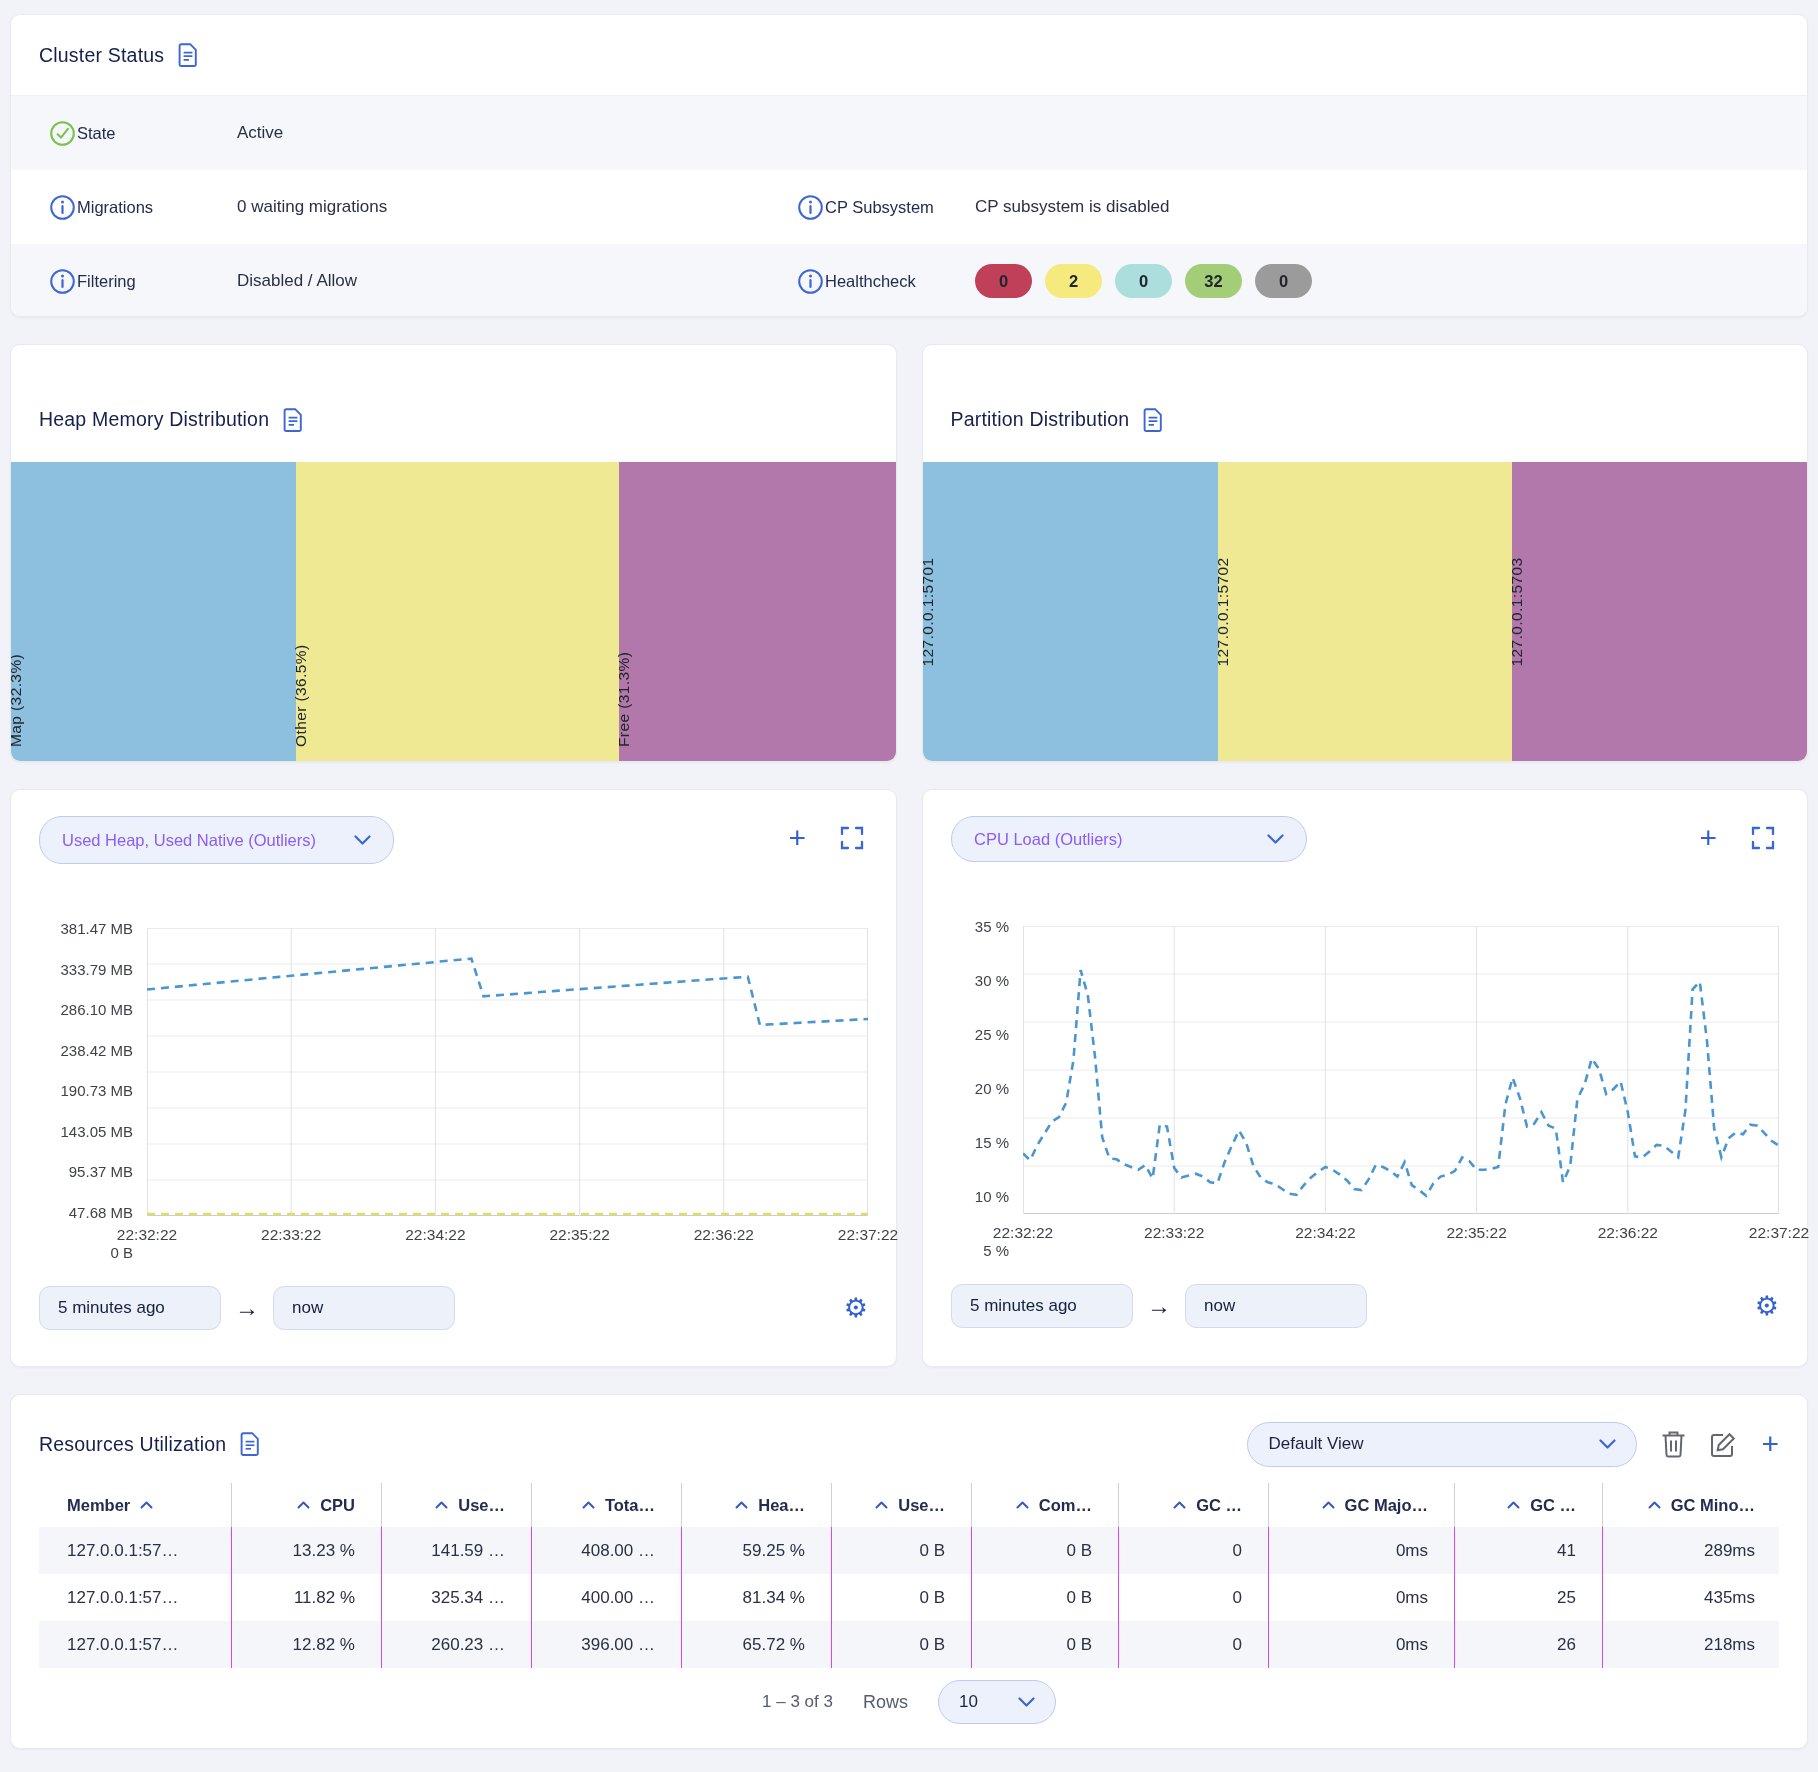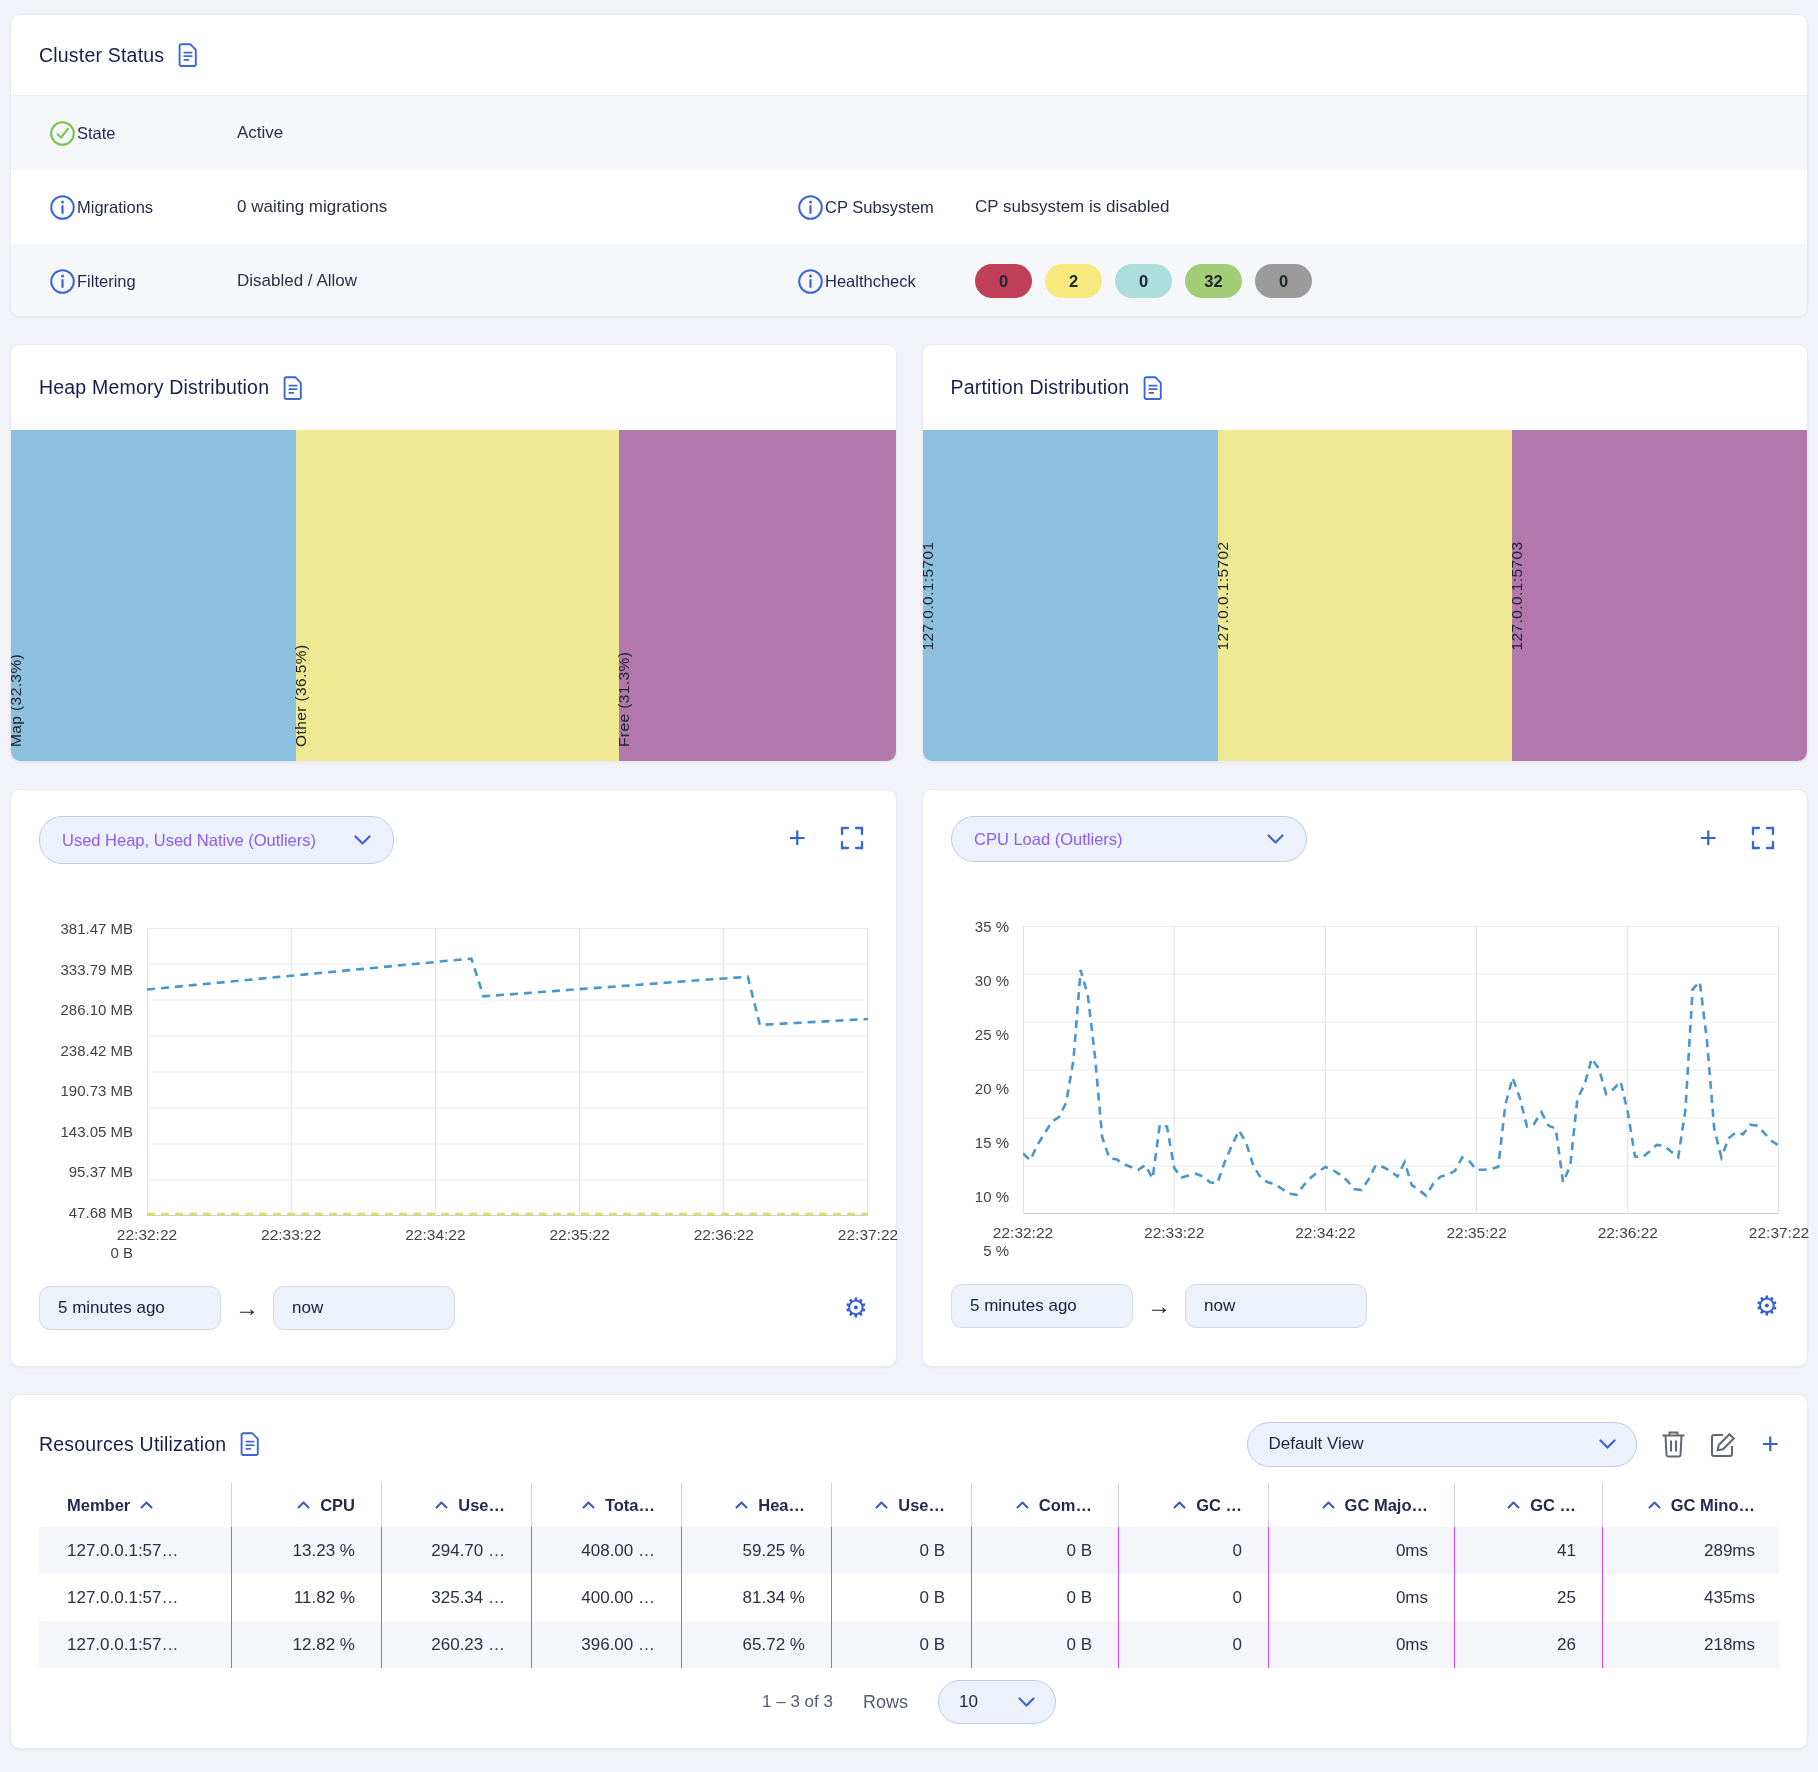--- a/index.html
+++ b/index.html
@@ -19,21 +19,21 @@
   .cs-row{display:grid;grid-template-columns:28px 160px 560px 28px 150px 1fr;align-items:center;height:74px;padding:0 28px 0 38px;}
   .cs-row.alt{background:#f6f7fa;}
   .cs-label{font-weight:normal;font-size:16.5px;color:#232c50;}
   .cs-value{font-size:17px;color:#2a3046;}
   .hc-badges{display:flex;gap:13px;align-items:center;}
   .hc-badge{min-width:57px;height:34px;border-radius:17px;display:inline-flex;align-items:center;justify-content:center;font-size:16.5px;font-weight:bold;color:#20262e;}
 
   
   .two-col{display:flex;gap:25px;}
   .dist-card{flex:1;height:418px;display:flex;flex-direction:column;overflow:hidden;}
-  .dist-head{height:85px;display:flex;align-items:center;gap:14px;padding:0 28px;}
+  .dist-head{height:85px;display:flex;align-items:center;gap:14px;padding:0 28px;margin-top:32px;}
   .dist-bar{flex:1;display:flex;}
   .seg{position:relative;flex-basis:0;}
   .seg-label{position:absolute;left:14px;bottom:14px;transform-origin:0 100%;transform:rotate(-90deg);white-space:nowrap;font-size:15.5px;color:#20262e;letter-spacing:.4px;}
   .centered .seg-label{bottom:50%;transform:rotate(-90deg) translateX(-50%);}
 
   
   .chart-card{flex:1;height:578px;padding:26px 28px 22px;display:flex;flex-direction:column;}
   .chart-head{display:flex;justify-content:space-between;align-items:flex-start;}
   .pill-select{display:inline-flex;align-items:center;gap:38px;height:46px;padding:0 22px;background:#edf1fb;border:1px solid #bfcbee;border-radius:23px;font-size:16.5px;color:#8b5cf6;cursor:pointer;}
   .pill-select.wide{min-width:356px;justify-content:space-between;box-sizing:border-box;}
@@ -479,21 +479,21 @@
               <polyline points="1.5,6.5 6.5,1.5 11.5,6.5" fill="none" stroke="#3558c8" stroke-width="2" stroke-linecap="round" stroke-linejoin="round"></polyline>
             </svg>
           </span>
           <span>GC Mino…</span>
         </div>
       </div>
     <div>
         <div class="table-grid tr odd">
           <div class="td first">127.0.0.1:57…</div>
           <div class="td">13.23 %</div>
-          <div class="td">294.70 …</div>
+          <div class="td">141.59 …</div>
           <div class="td">408.00 …</div>
           <div class="td">59.25 %</div>
           <div class="td">0 B</div>
           <div class="td">0 B</div>
           <div class="td">0</div>
           <div class="td">0ms</div>
           <div class="td">41</div>
           <div class="td">289ms</div>
         </div>
         <div class="table-grid tr even">

